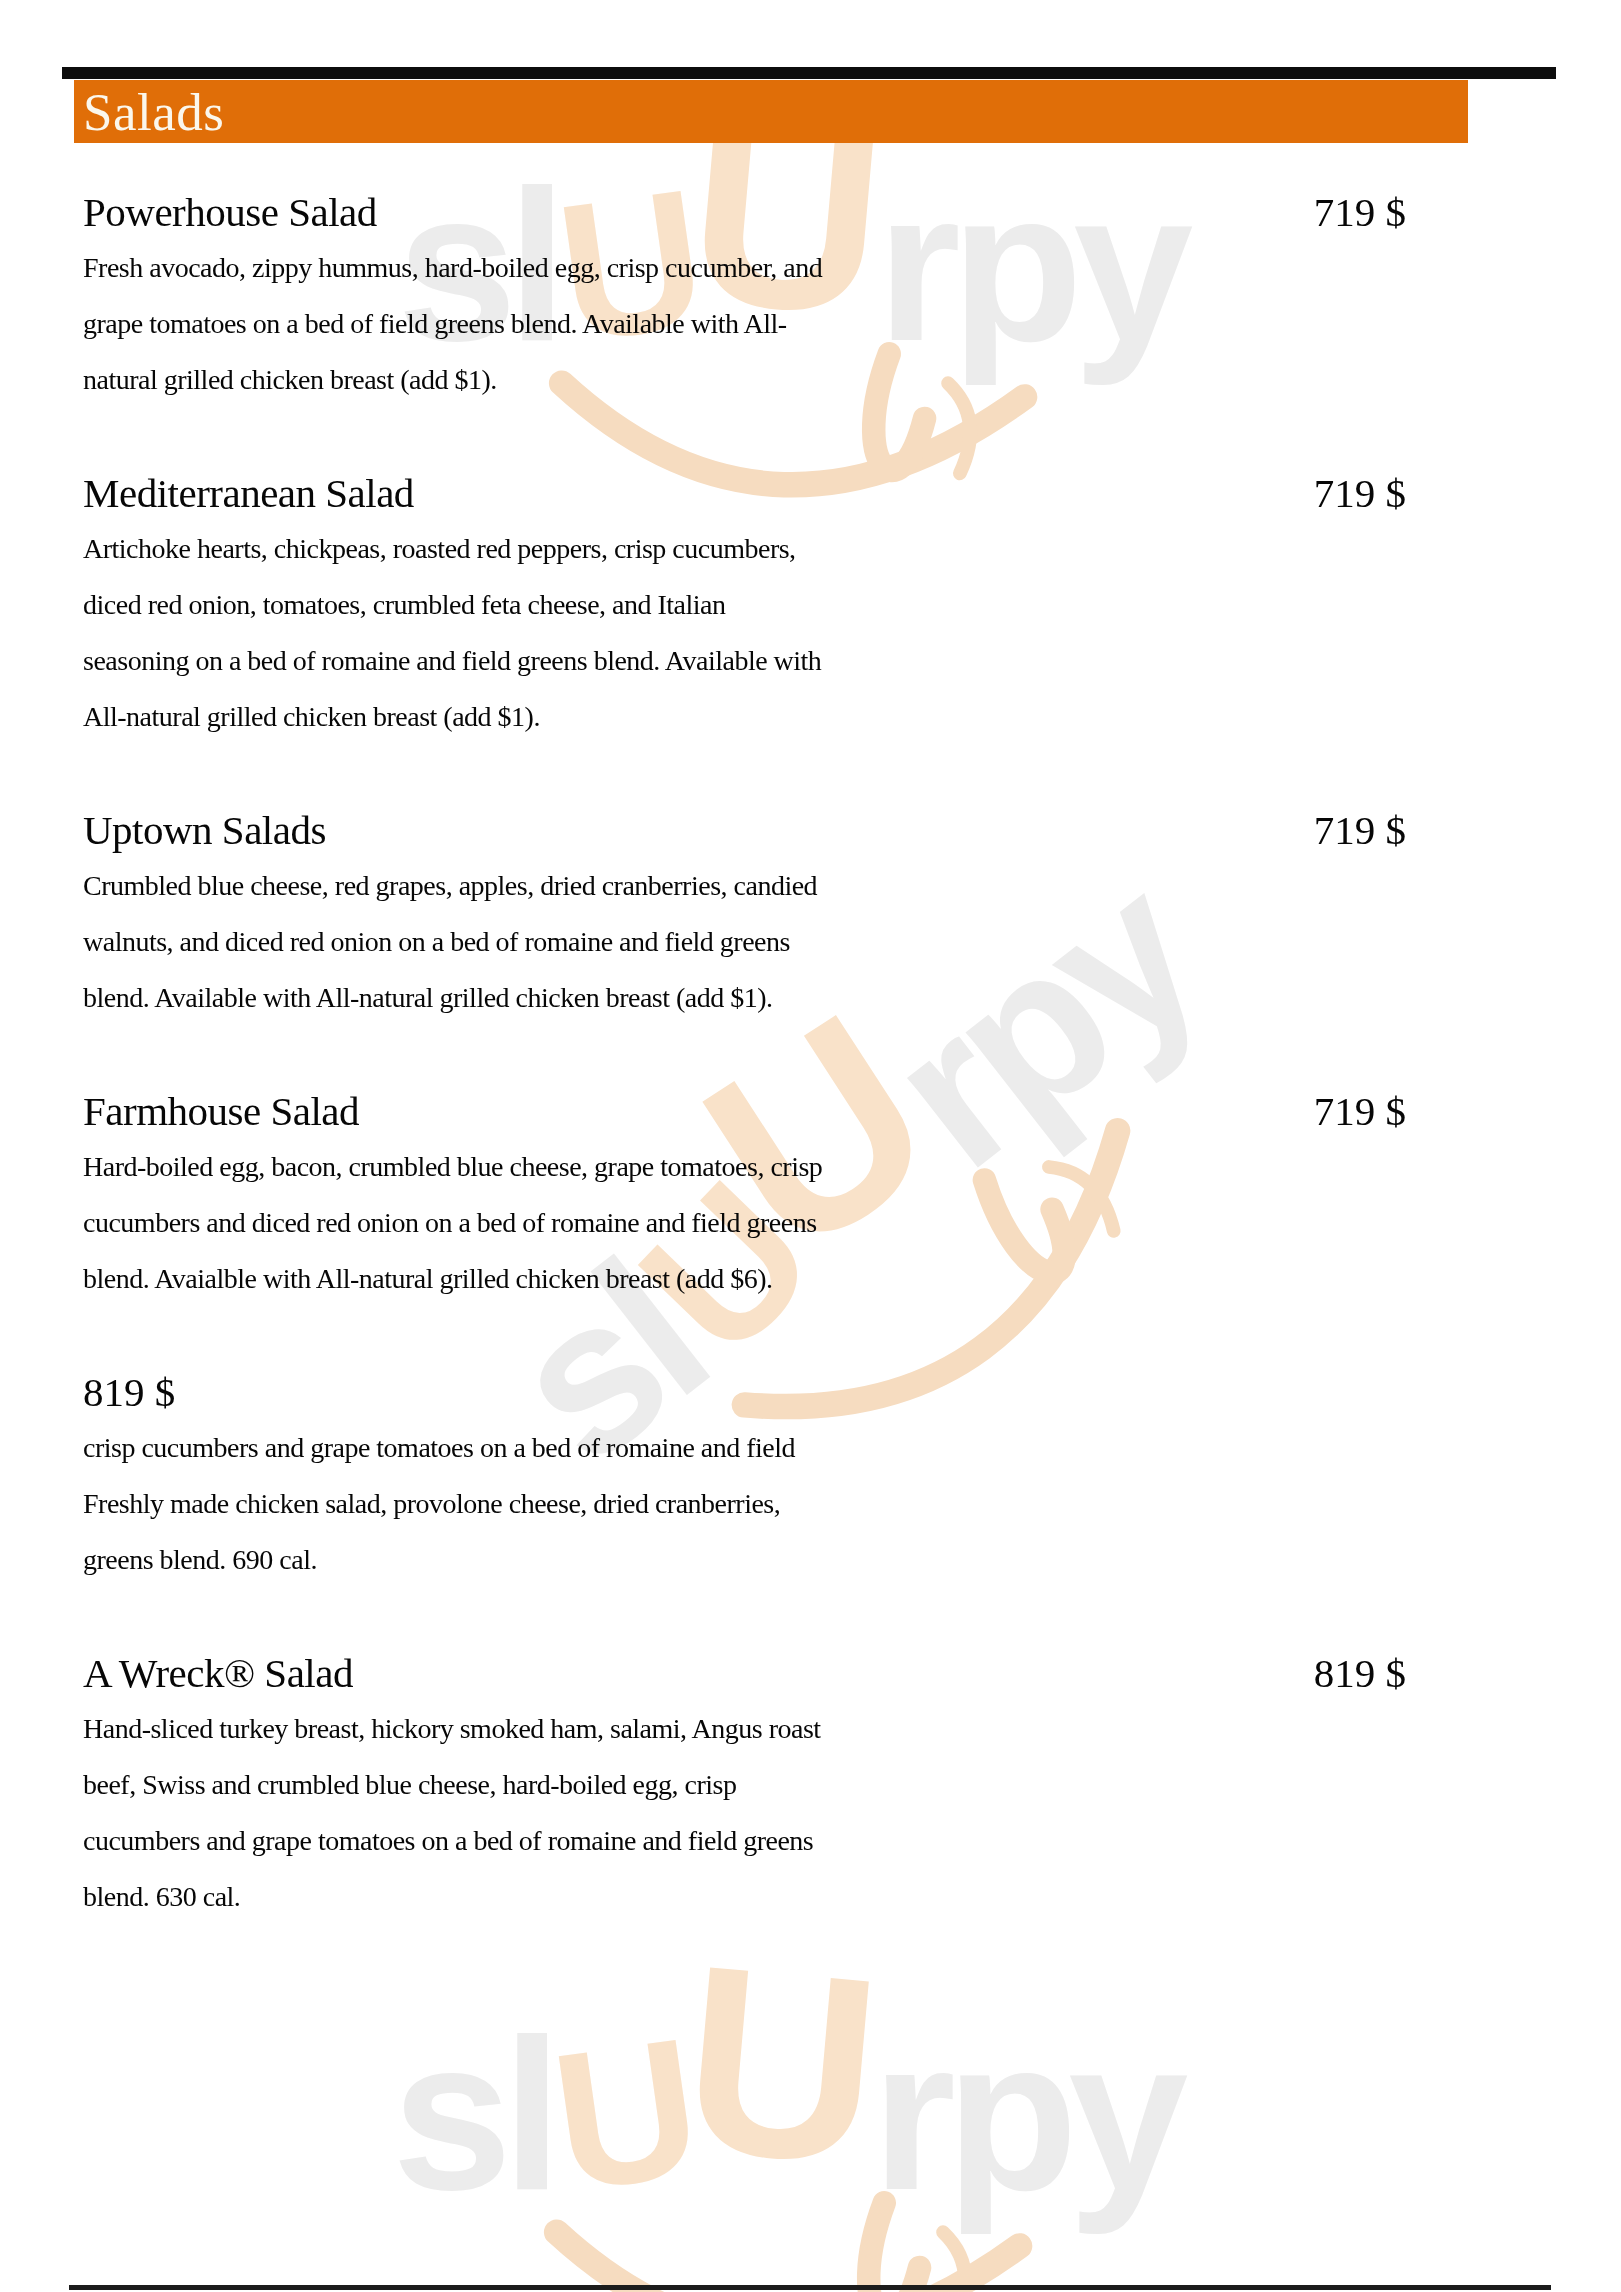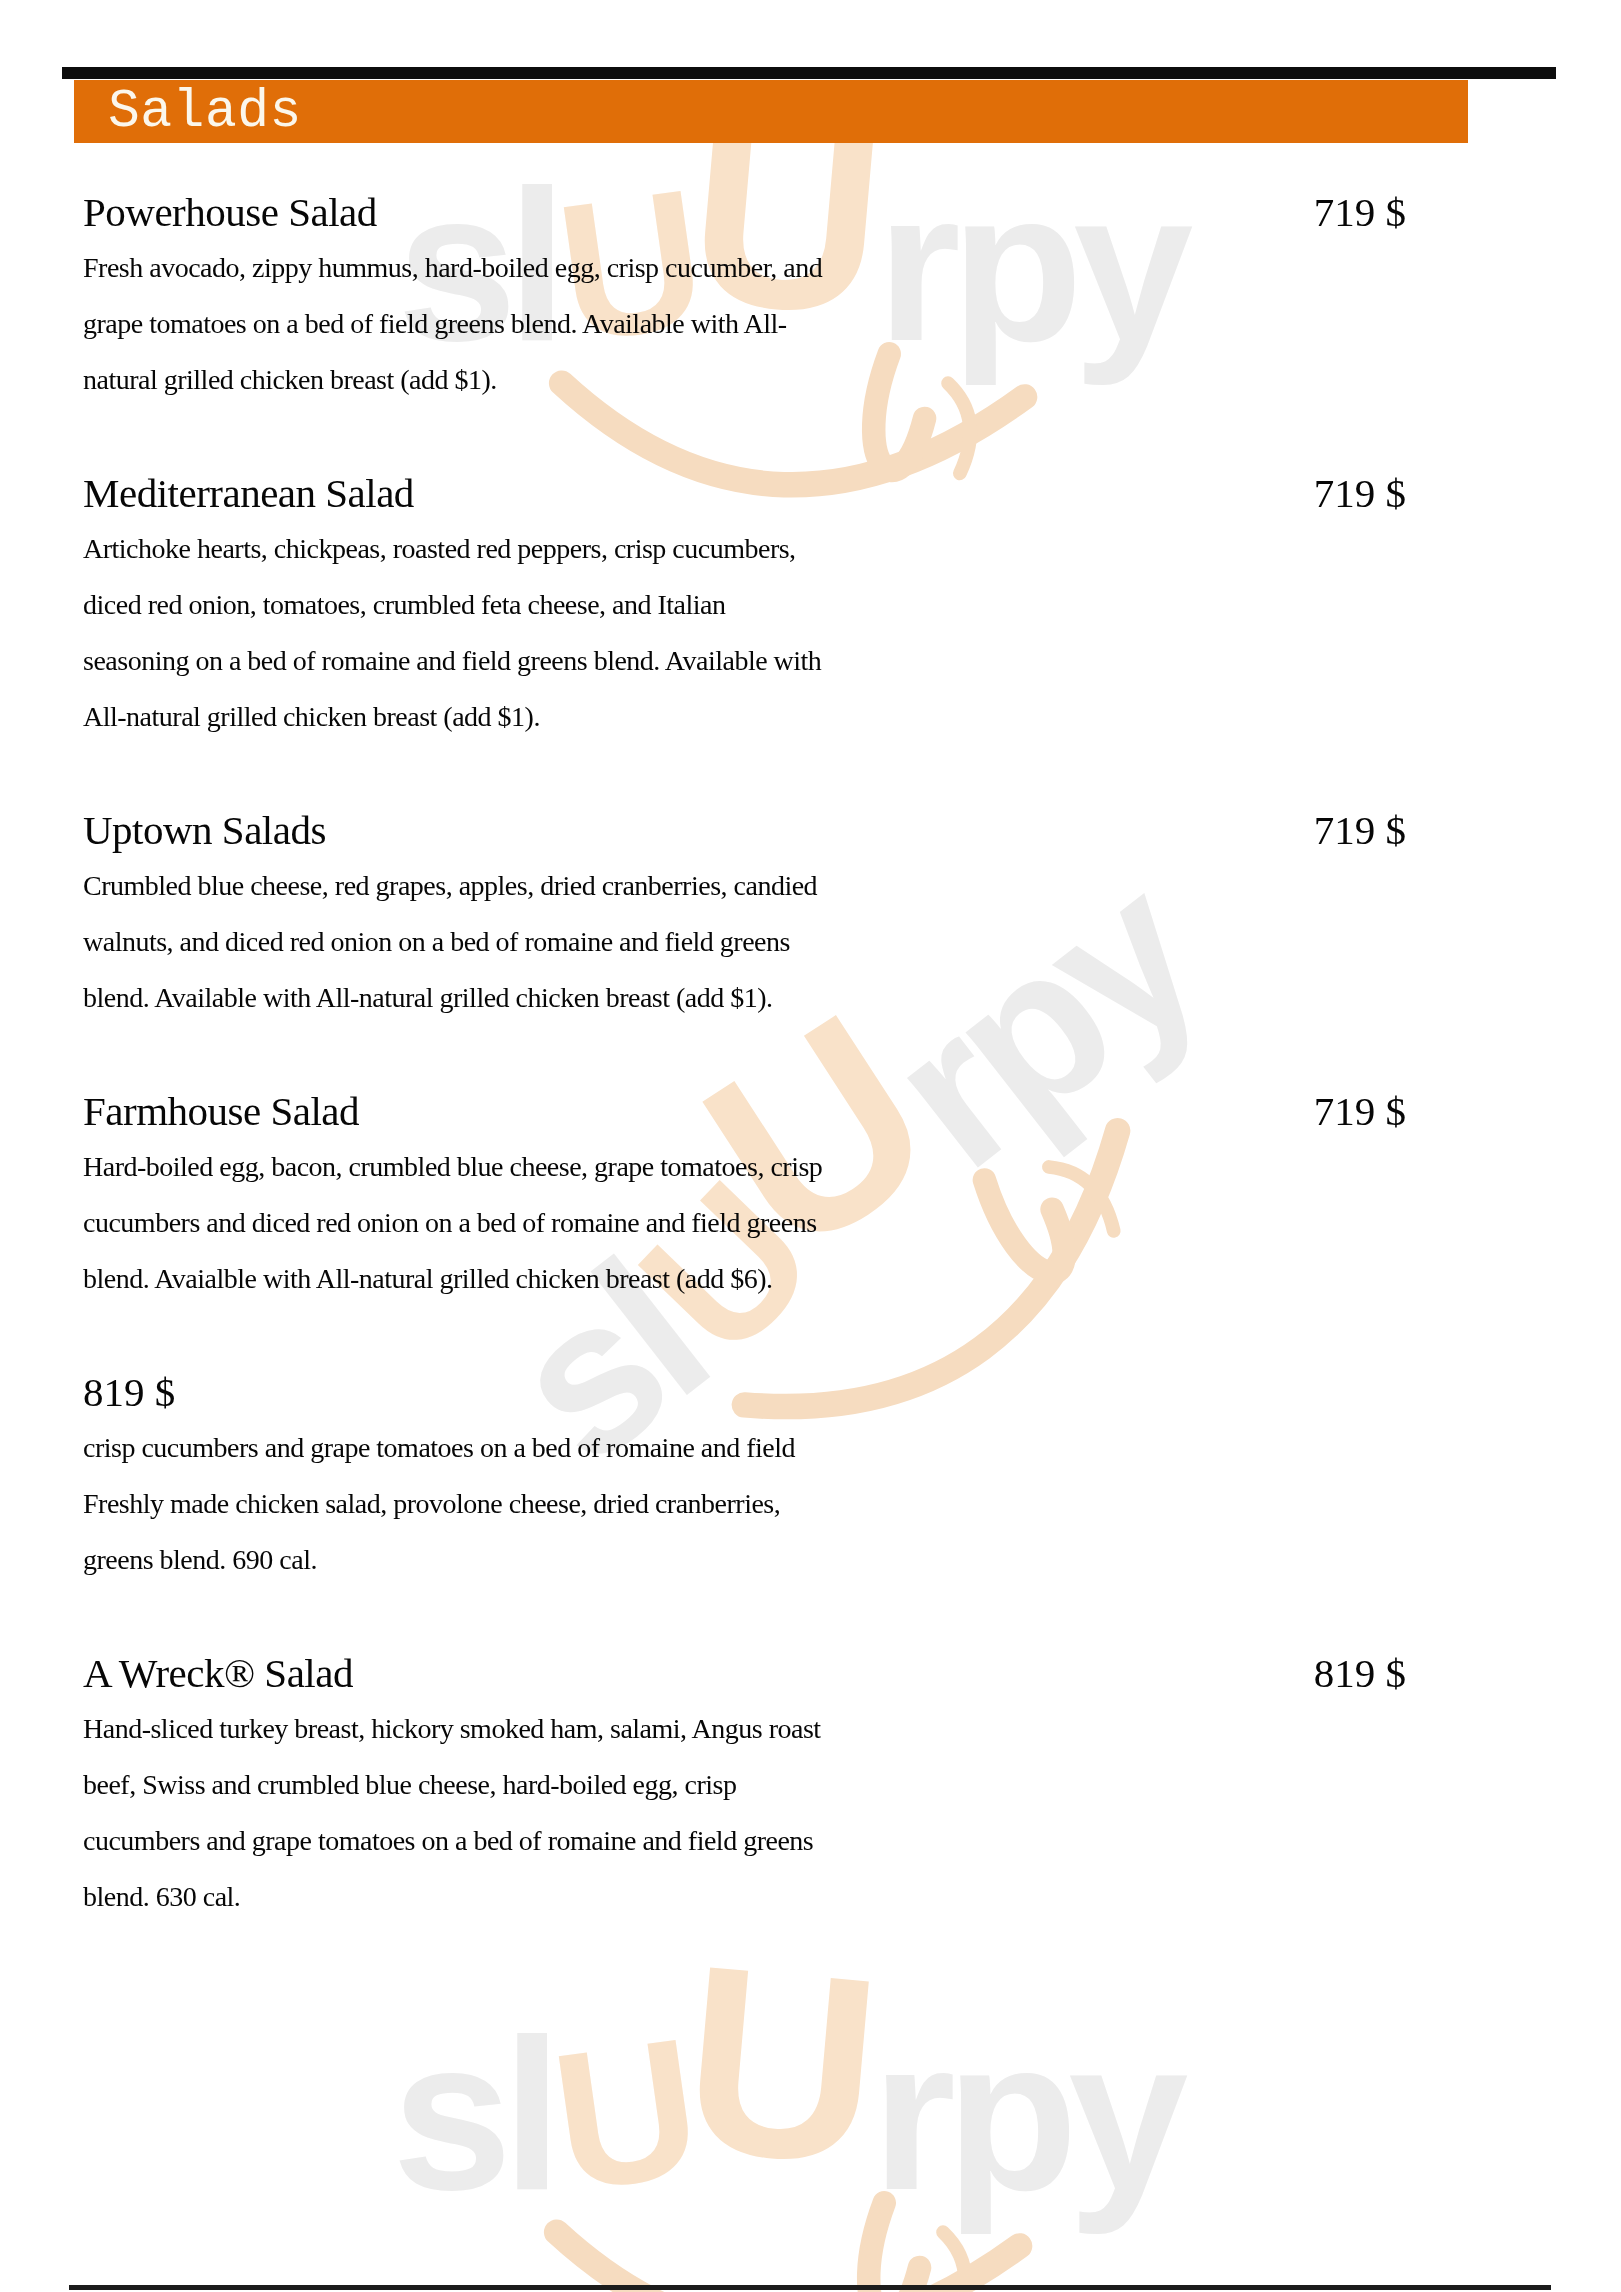--- a/index.html
+++ b/index.html
@@ -50,24 +50,24 @@
     width:1494px; height:11.8px;
     background:#0d0d0d; z-index:2;
   }
   .header{
     position:absolute; left:74px; top:80px;
     width:1394px; height:63px;
     background:#e06e08; z-index:2;
     display:flex; align-items:center;
   }
   .header .title{
-    font-family:Liberation Mono, monospace;
+    font-family:Liberation Serif, serif;
     font-size:53px;
     color:#fbf7ec;
-    padding-left:34px;
+    padding-left:9px;
     letter-spacing:0.5px;
   }
 
   
   .content{
     position:absolute; left:83px; top:184px;
     width:1323px; z-index:1;
   }
   .item{ margin:0 0 57px 0; }
   .titlerow{

